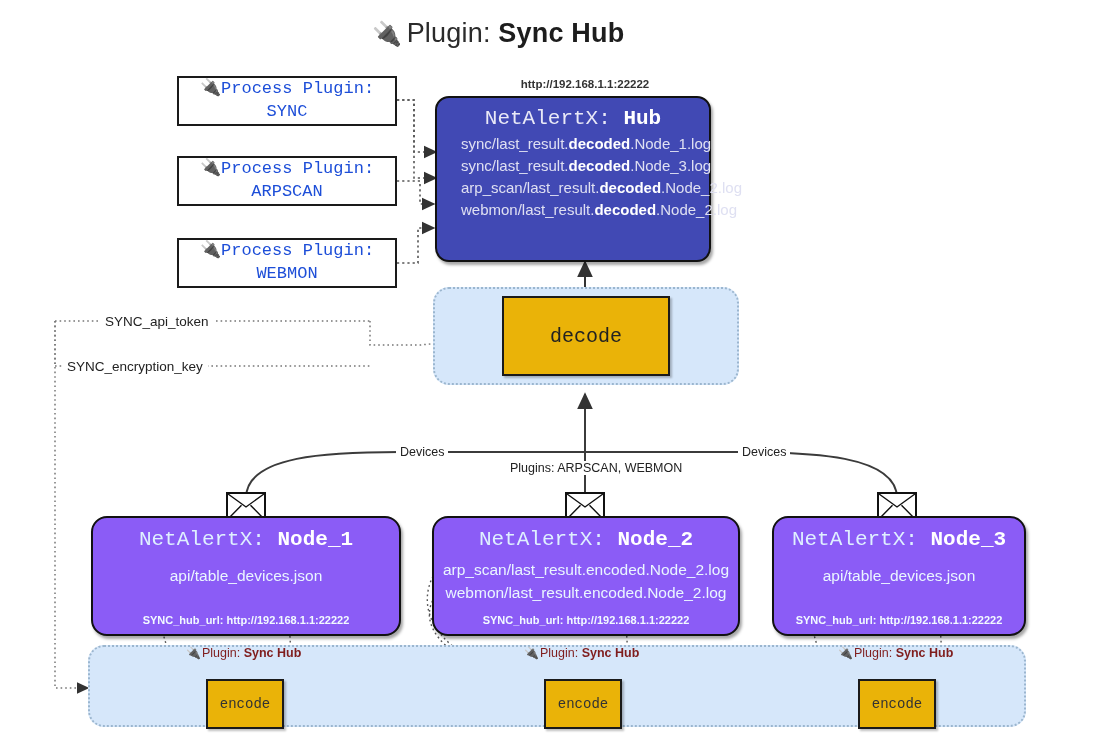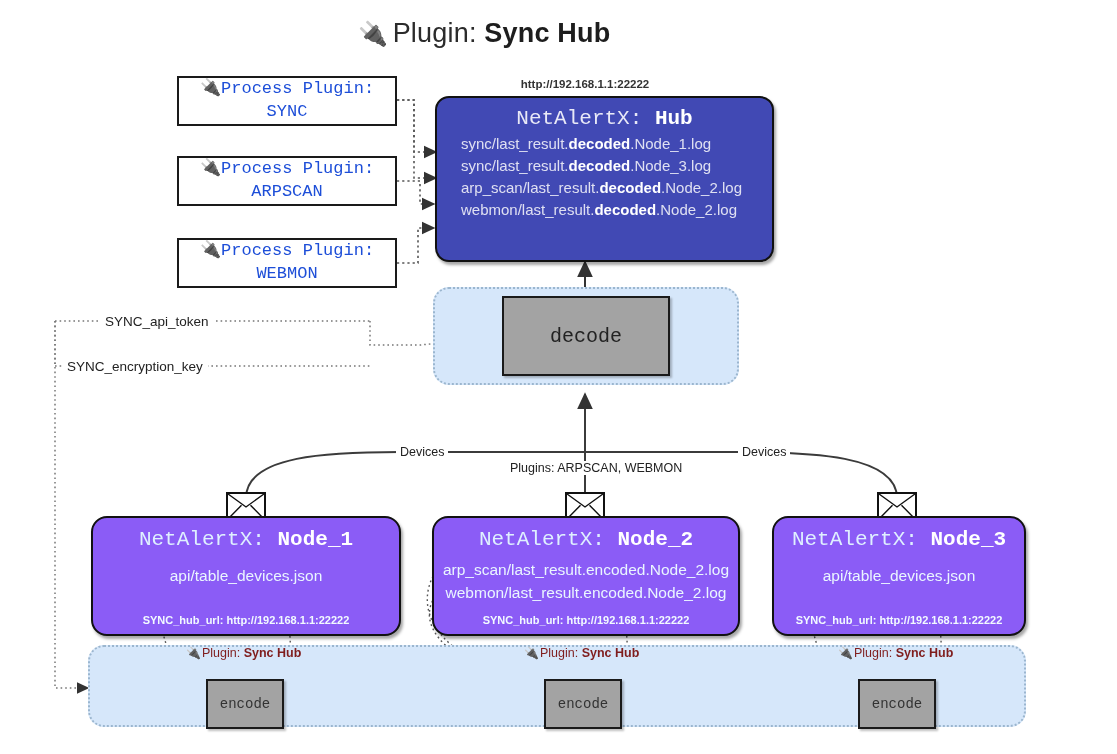--- a/index.html
+++ b/index.html
@@ -1,20 +1,20 @@
 <!DOCTYPE html>
 <html><head>
 <meta charset="utf-8">
 <style>
   html,body{margin:0;padding:0;background:#ffffff;}
   body{width:1117px;height:754px;font-family:"Liberation Sans",sans-serif;color:#222;}
   #stage{position:relative;width:1117px;height:754px;overflow:hidden;background:#fff;}
   #edges{position:absolute;left:0;top:0;width:1117px;height:754px;}
 
-  .title{position:absolute;left:1px;top:18px;width:967px;text-align:center;
+  .title{position:absolute;left:15px;top:18px;width:967px;text-align:center;
          font-size:27px;color:#2b2b2b;letter-spacing:.2px;}
   .title .plug{font-size:24px;margin-right:4px;}
   .title b{font-weight:bold;color:#1d1d1d;}
 
   .pbox{position:absolute;background:#fff;border:2px solid #1a1a1a;
         box-sizing:border-box;font-family:"Liberation Mono",monospace;
         font-size:17px;color:#1d4ed8;display:flex;flex-direction:column;
         align-items:center;justify-content:center;line-height:1.35;}
   .pbox .l1{white-space:nowrap;}
   .pbox .l2{white-space:nowrap;}
@@ -28,21 +28,21 @@
   .hub .htitle{font-family:"Liberation Mono",monospace;font-size:21px;
        color:#e9e9f7;text-align:center;margin-top:9px;white-space:nowrap;}
   .hub .htitle b{color:#fff;font-weight:bold;}
   .hub .logline{font-size:15px;color:#dfe0f2;text-align:left;
        padding-left:24px;margin-top:5px;white-space:nowrap;}
   .hub .logline b{color:#ffffff;font-weight:bold;}
 
   .lightband{position:absolute;background:#d6e7fa;border:2px dotted #9bb6cf;
        border-radius:16px;box-sizing:border-box;}
 
-  .wbox{position:absolute;background:#a3a3a3;border:2px solid #1a1a1a;
+  .wbox{position:absolute;background:#eab308;border:2px solid #1a1a1a;
        box-sizing:border-box;display:flex;align-items:center;
        justify-content:center;font-family:"Liberation Mono",monospace;
        box-shadow:2px 2px 2px rgba(0,0,0,.25);}
   .wbox.decode{font-size:20px;color:#222;}
   .wbox.encode{font-size:14px;color:#333;margin-top:16px;}
 
   .edgelabel{position:absolute;font-size:12.5px;color:#222;background:#fff;
        padding:0 4px;white-space:nowrap;}
   .keylabel{position:absolute;font-size:13.5px;color:#222;background:#fff;
        padding:0 5px;white-space:nowrap;}
@@ -131,21 +131,21 @@
 
   <div class="pbox" style="left:177px;top:238px;width:220px;height:50px;">
     <div class="l1">
       <span class="plug">🔌</span><span>Process Plugin:</span>
     </div>
     <div class="l2">WEBMON</div>
   </div>
 
   <div class="huburl" style="left:435px;top:78px;width:300px;">http://192.168.1.1:22222</div>
 
-  <div class="hub" style="left:435px;top:96px;width:339px;height:166px;">
+  <div class="hub" style="left:435px;top:96px;width:276px;height:166px;">
     <div class="htitle">
       <span>NetAlertX: </span><b>Hub</b>
     </div>
     <div class="logline">
       <span>sync/last_result.</span><b>decoded</b><span>.Node_1.log</span>
     </div>
     <div class="logline">
       <span>sync/last_result.</span><b>decoded</b><span>.Node_3.log</span>
     </div>
     <div class="logline">

